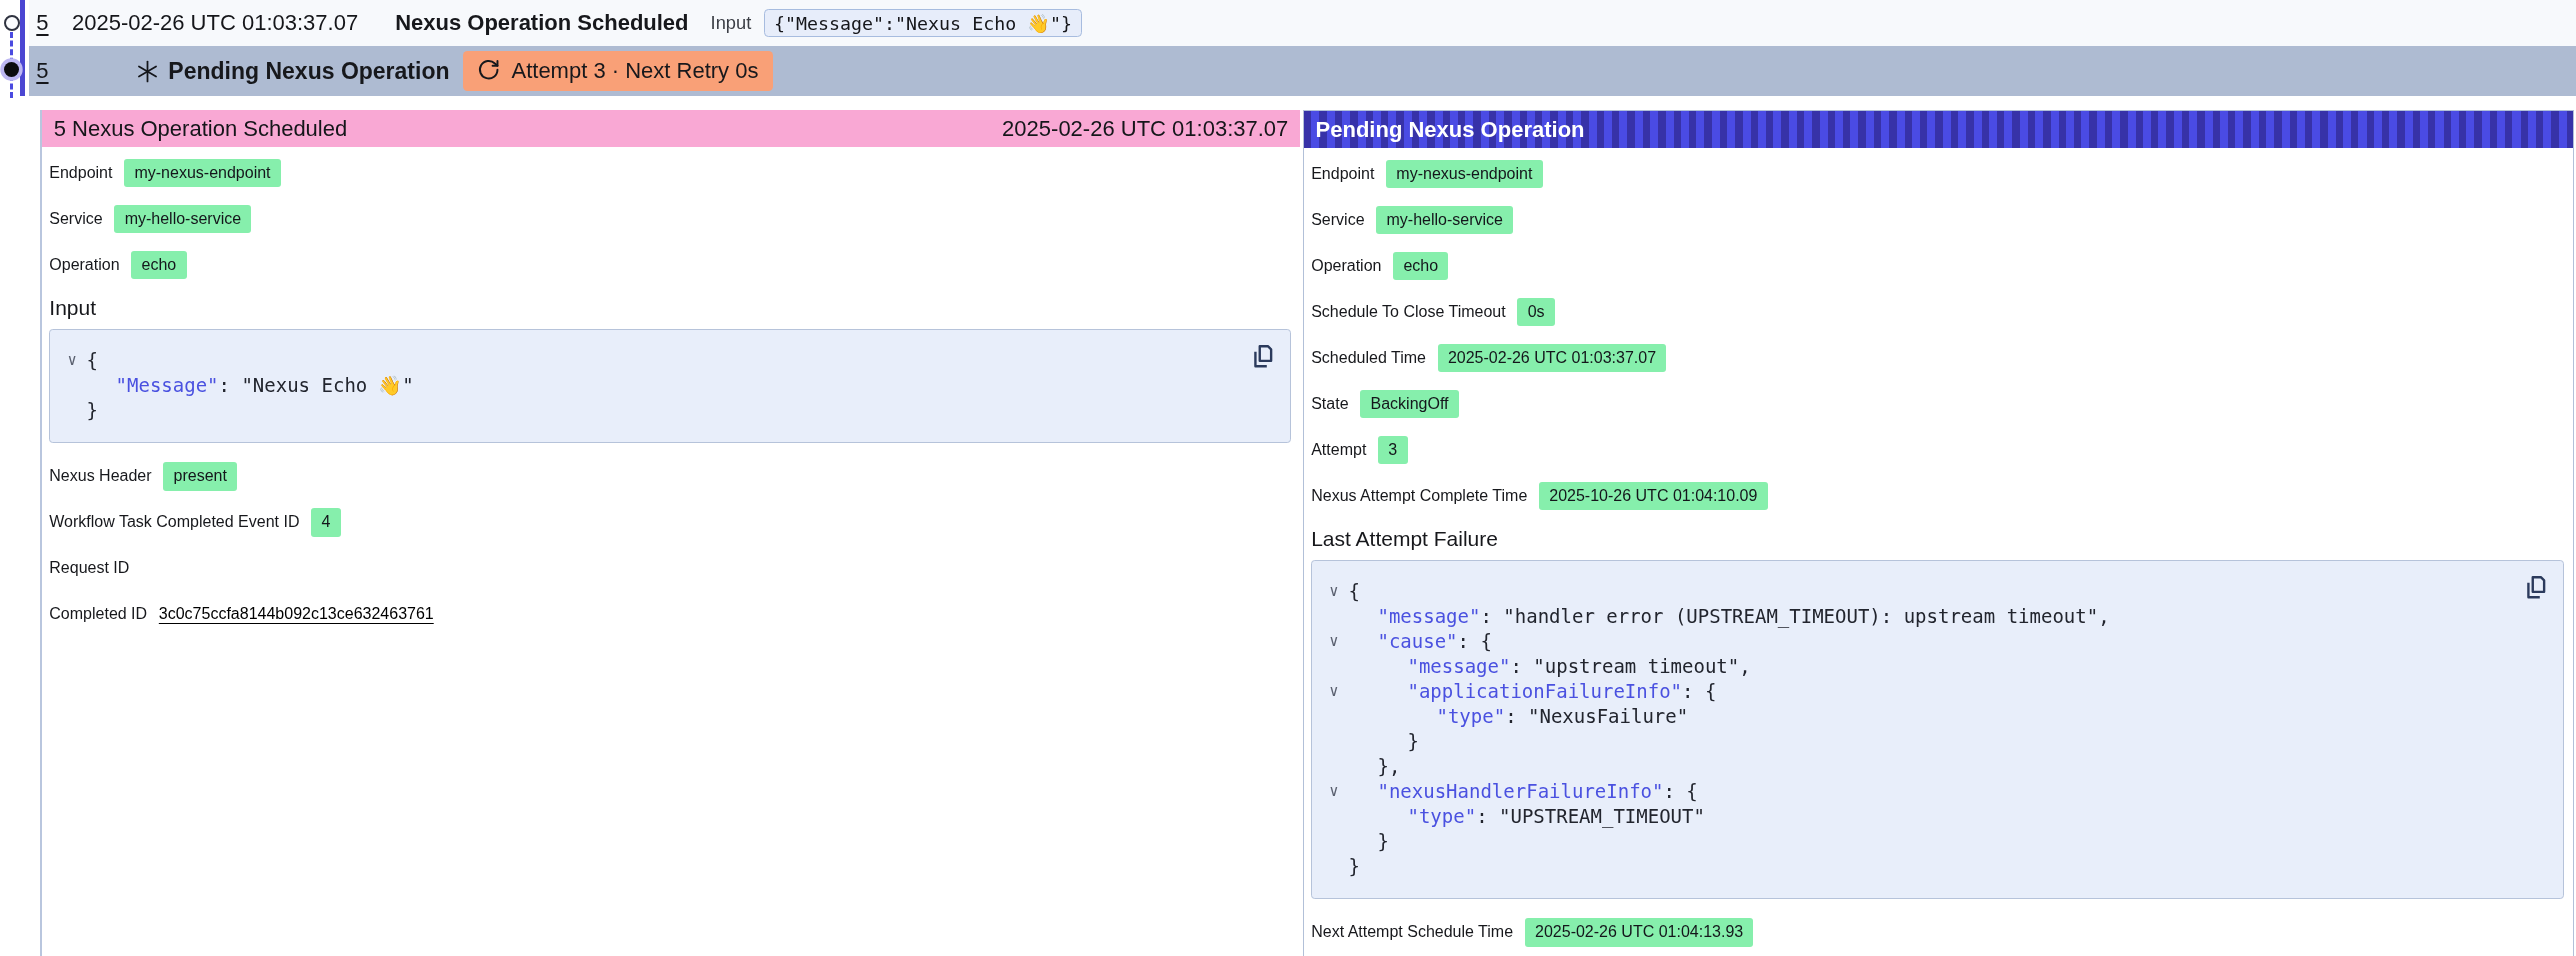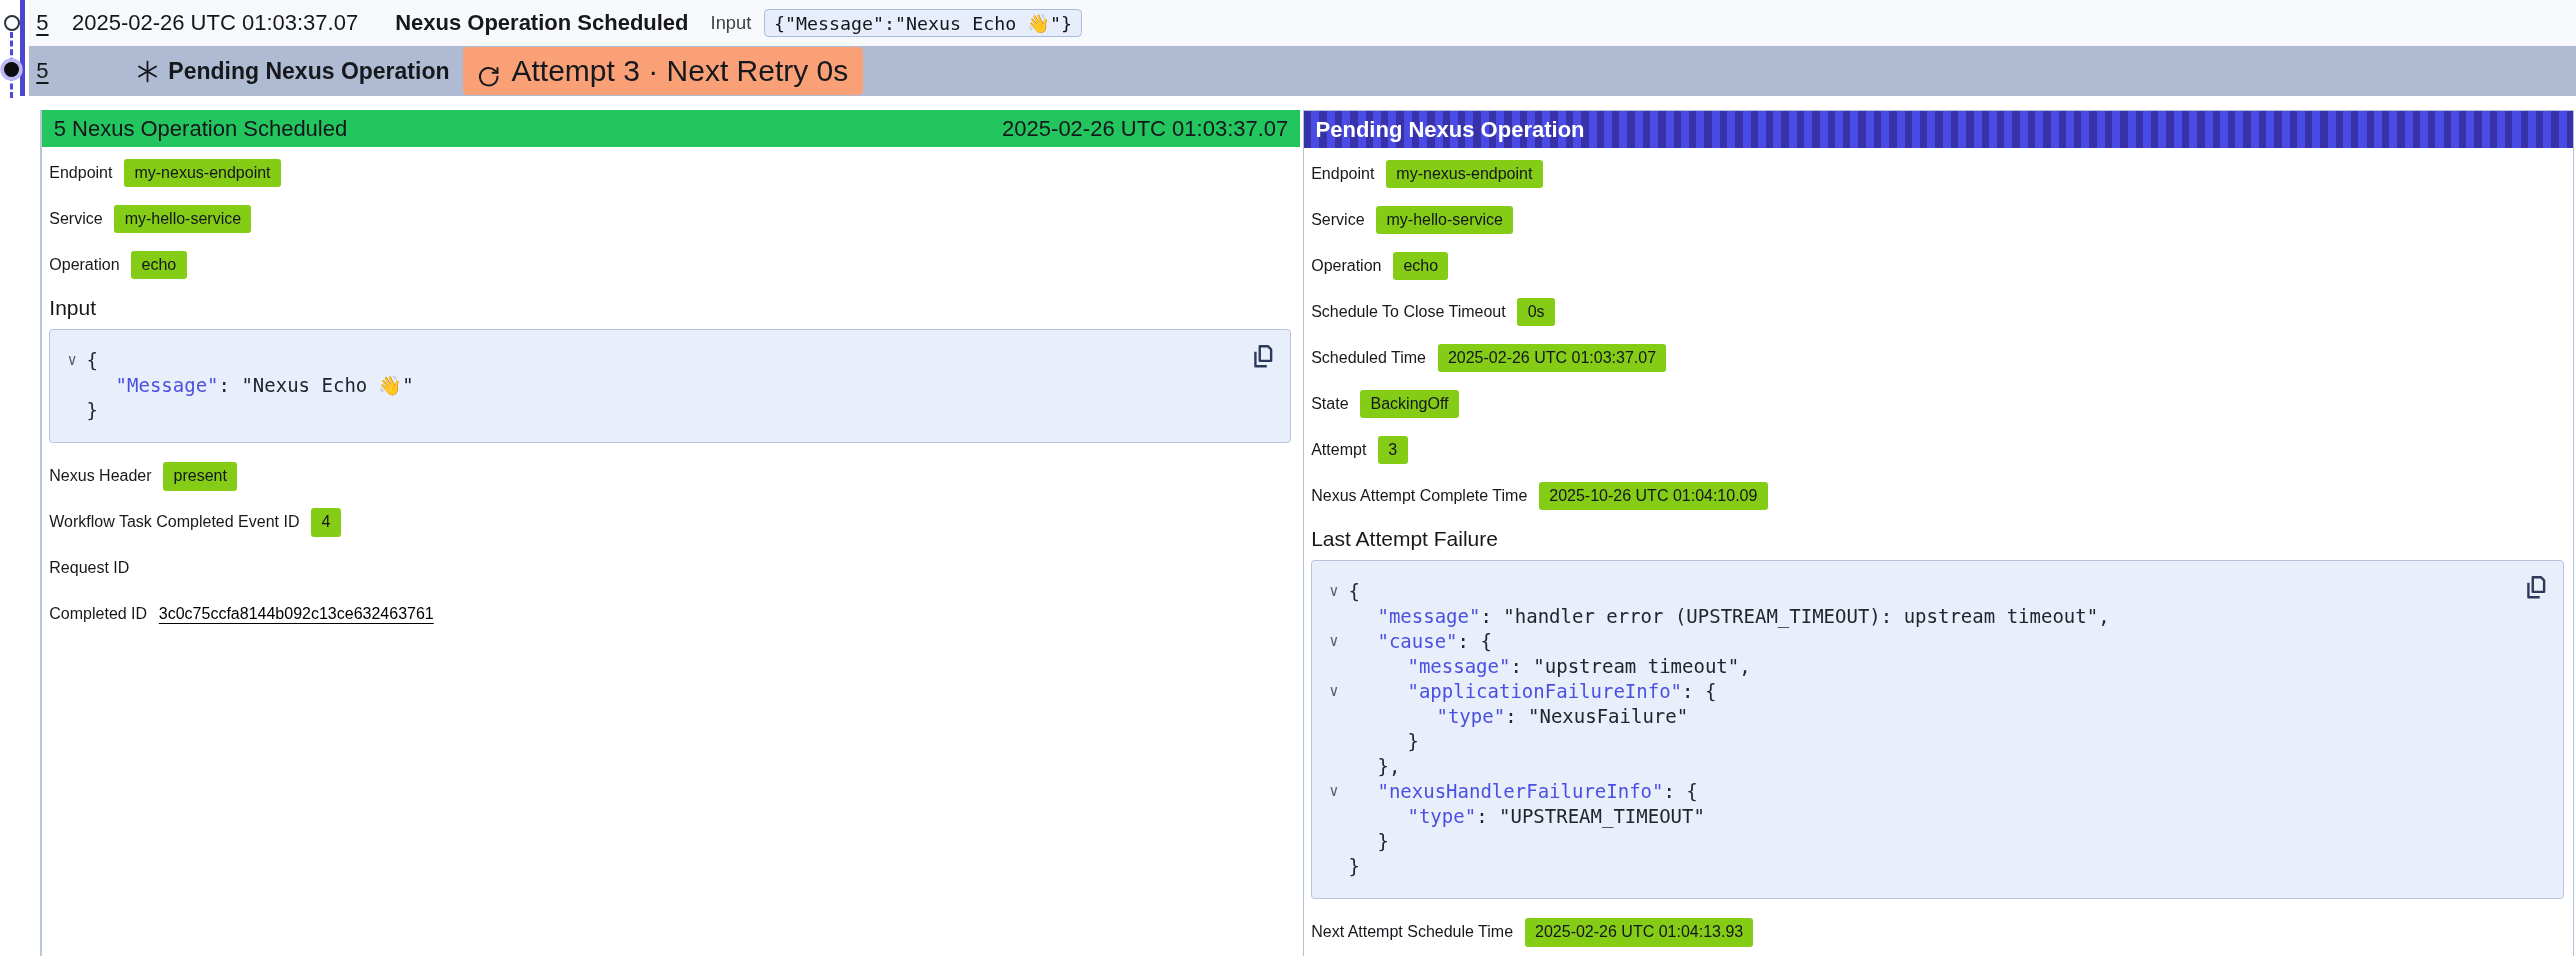--- a/index.html
+++ b/index.html
@@ -21,36 +21,36 @@
   .row2 { height: 50px; background: #aebbd2; }
   .eid { color: #15161a; font-weight: 500; text-decoration: underline; text-underline-offset: 3.7px; margin-left: 7.3px; cursor: pointer; }
   .ets { margin-left: 23.4px; color: #15161a; }
   .etitle { margin-left: 37px; font-weight: 700; }
   .ilabel { margin-left: 22px; font-size: 18.3px; color: #3c3f46; }
   .chip { margin-left: 13px; font-family: "DejaVu Sans Mono", monospace; font-size: 18.3px;
           background: #e7edfa; border: 1.5px solid #a7bcdf; border-radius: 4.4px; padding: 2.9px 8.8px; color: #15161a; }
   .asterisk { margin-left: 86px; }
   .etitle2 { margin-left: 8.8px; font-weight: 700; font-size: 23px; }
   .retrybadge { margin-left: 13px; background: #f9a077; border-radius: 4.4px; padding: 6.6px 14.6px;
-                display: inline-flex; align-items: flex-end; gap: 11px; color: #17181c; font-size: 30px; }
+                display: inline-flex; align-items: flex-start; gap: 11px; color: #17181c; font-size: 22px; }
 
   
   .panels { display: flex; gap: 2.9px; margin: 14px 0 0 40px; align-items: flex-start; }
   .panel { min-height: 849px; background: #fff; }
   .panel.pleft  { width: 1260px; border-left: 2.2px solid #b9c6de; }
   .panel.pright { width: 1271px; border: 1.5px solid #b2c0d8; border-bottom: none; }
   .phead { height: 37px; display: flex; align-items: center; justify-content: space-between;
            padding: 0 11.7px; font-size: 22px; }
-  .phead.blue { background: #22c55e; color: #15161a; font-weight: 500; }
+  .phead.blue { background: #f9a8d4; color: #15161a; font-weight: 500; }
   .phead.striped { background: repeating-linear-gradient(90deg, #3732a8 0 7.3px, #4a4be4 7.3px 15.4px);
                    color: #fff; font-weight: 600; }
   .pbody { padding: 2.9px 7.3px 0 7.3px; }
   .field { height: 46px; display: flex; align-items: center; gap: 11.7px; font-size: 16px; }
   .fl { color: #17181c; }
-  .badge { background: #84cc16; color: #14161b; padding: 4.4px 10.3px; border-radius: 3px; line-height: 1.25; }
+  .badge { background: #86efac; color: #14161b; padding: 4.4px 10.3px; border-radius: 3px; line-height: 1.25; }
   .idlink { color: #000000; text-decoration: underline; text-underline-offset: 3.7px; cursor: pointer; }
   .seclabel { height: 40px; display: flex; align-items: center; font-size: 21px; }
 
   
   .codeblock { position: relative; background: #e8eefa; border: 1.5px solid #b6c3da;
                border-radius: 3.7px; padding: 17.6px 51px 19px 7.3px; margin: 1.5px 1.5px 10.3px 0; }
   .copybtn { position: absolute; top: 11.7px; right: 14.6px; background: none; border: none; cursor: pointer; }
   .jl { display: flex; font-family: "DejaVu Sans Mono", monospace; font-size: 19px; line-height: 25px; color: #22252e; }
   .jl-gut { width: 29px; flex: 0 0 29px; text-align: center; color: #5b6170; font-size: 15.4px; line-height: 25px; }
   .jl-key { color: #4a51e0; }

